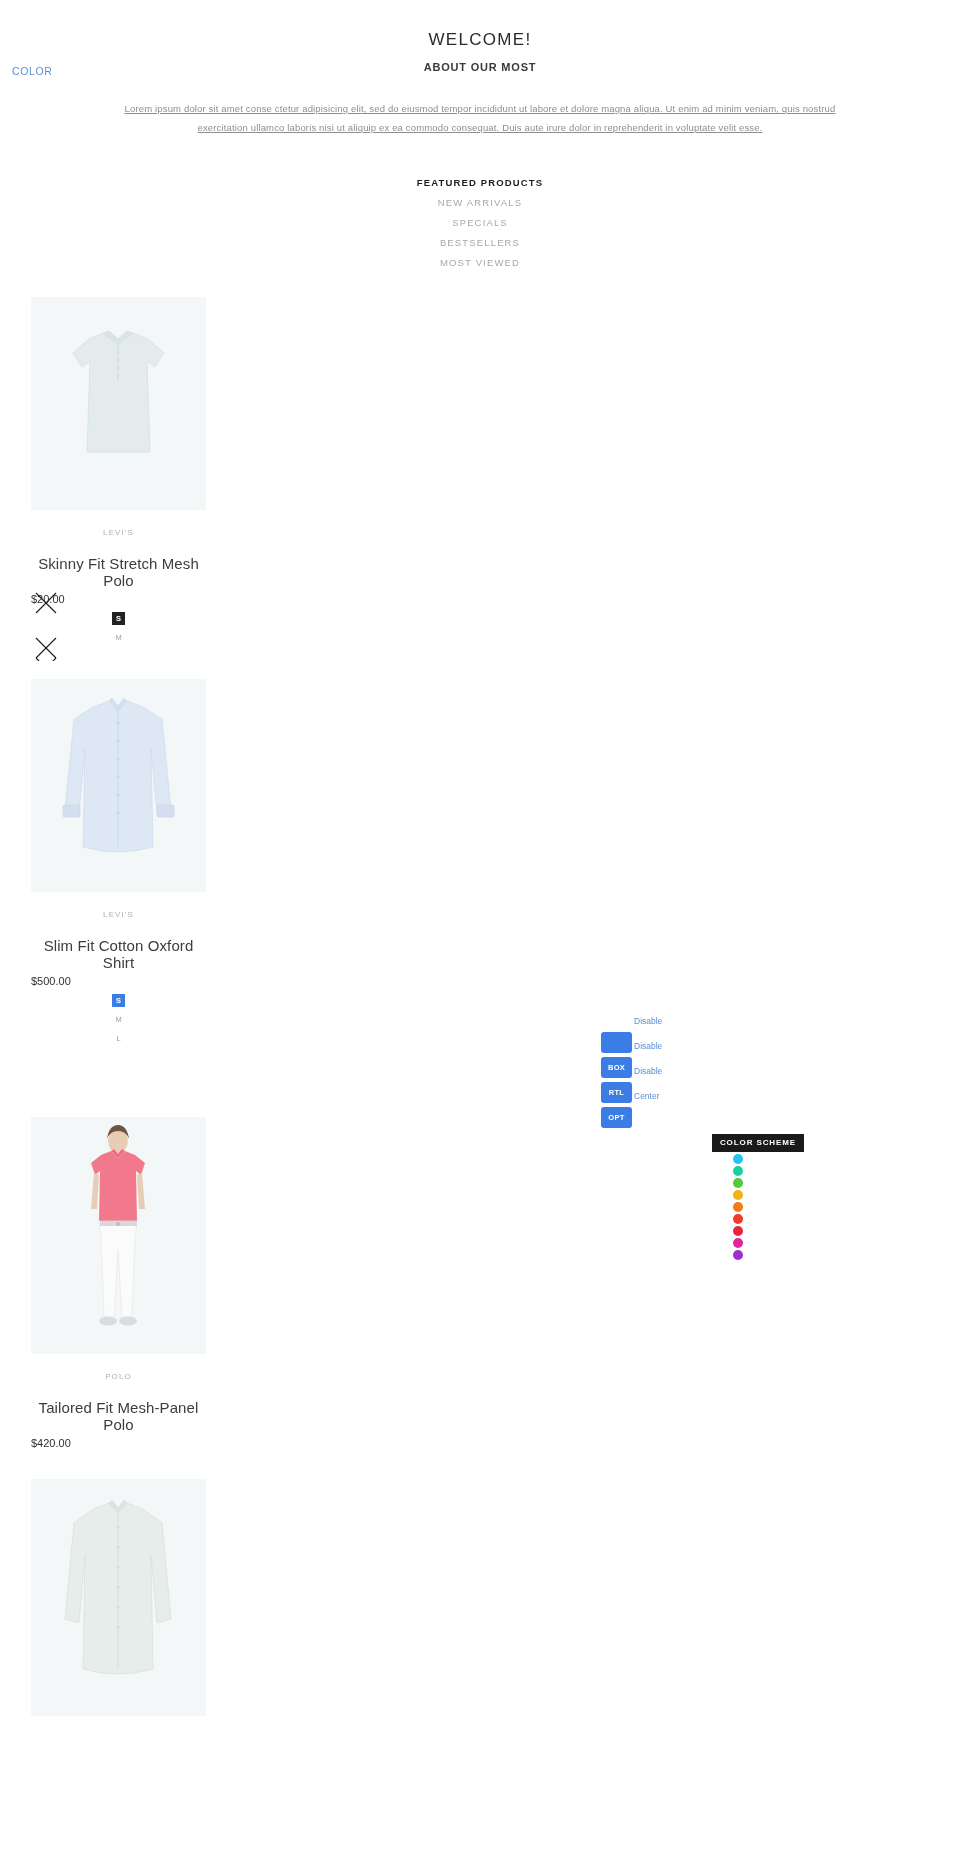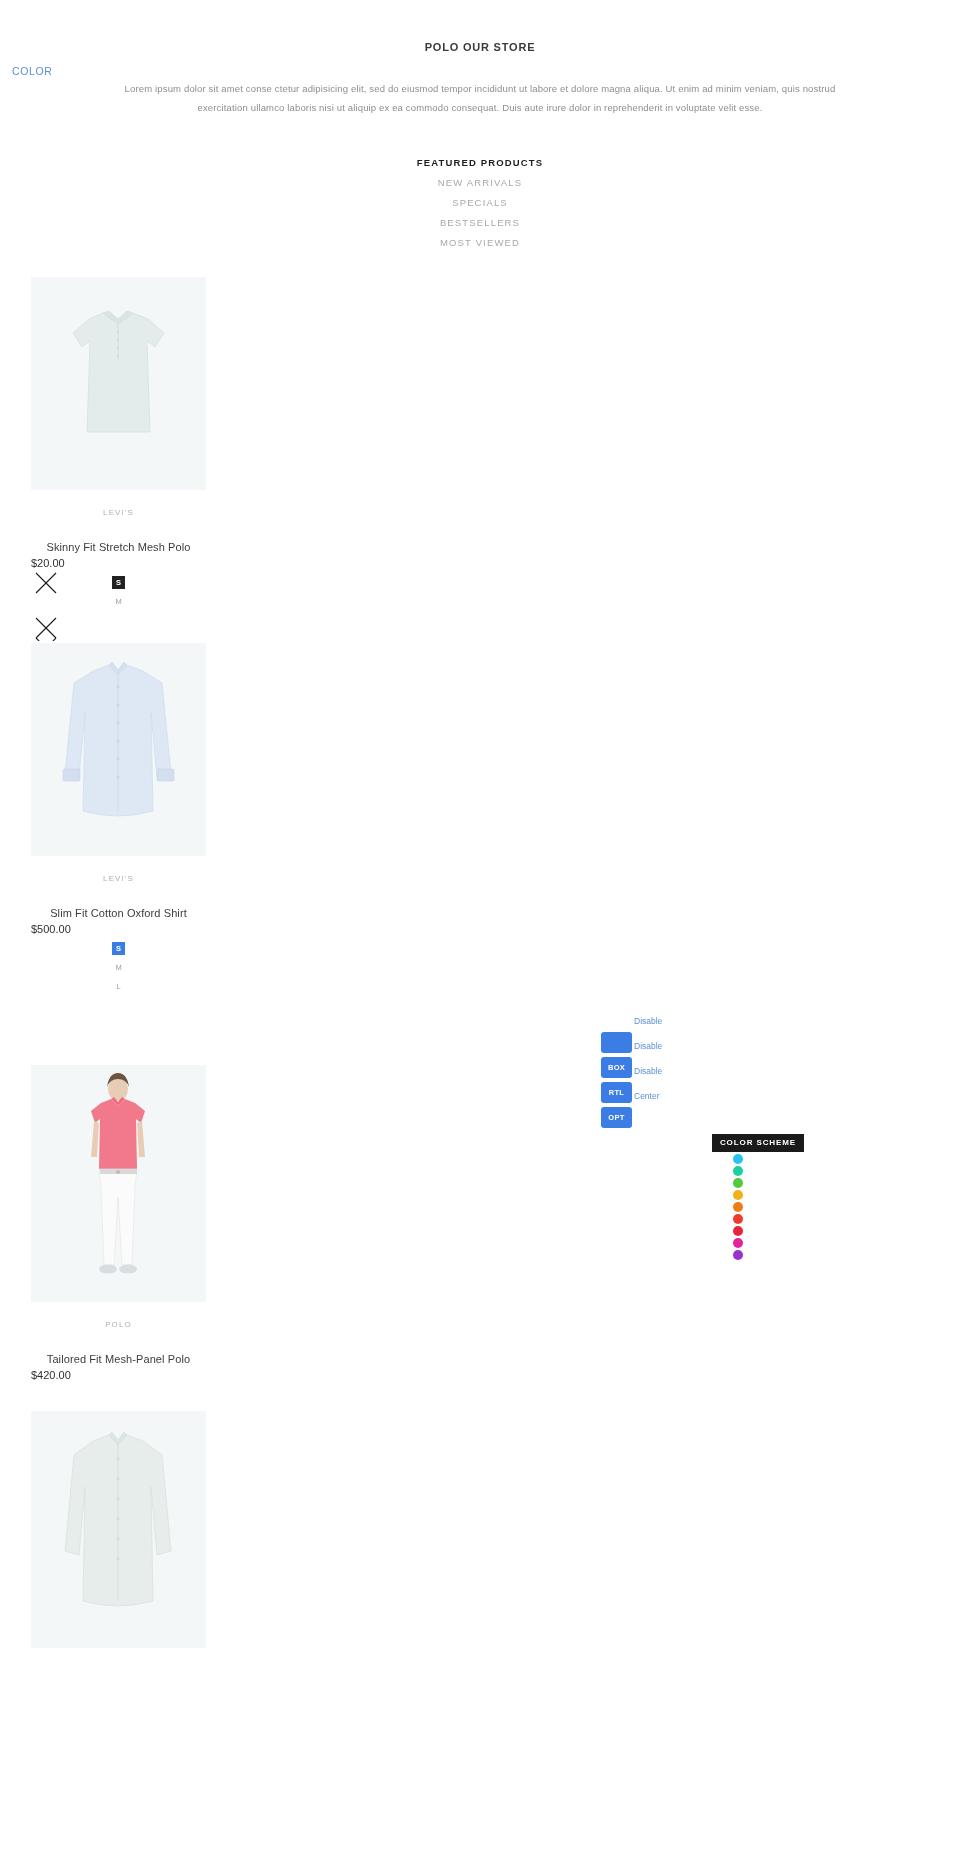--- a/index.html
+++ b/index.html
@@ -41,20 +41,21 @@
     text-decoration: none;
   }
   .intro-copy {
     width: 742px;
     margin: 26px auto 0 auto;
     text-align: center;
     font-size: 9.5px;
     line-height: 2.0;
     color: #8e8e8e;
     letter-spacing: 0.15px;
+    text-decoration: underline;
   }
 
   
   .tabs {
     margin-top: 36px;
     text-align: center;
   }
   .tab {
     display: block;
     font-size: 9.5px;
@@ -90,23 +91,23 @@
     text-align: center;
     width: 175px;
     font-size: 8px;
     letter-spacing: 1.1px;
     color: #b0b0b0;
     margin-top: 18px;
   }
   .pname {
     text-align: center;
     width: 175px;
-    font-size: 11px;
+    font-size: 15px;
     color: #3c3c3c;
-    margin-top: 24px;
+    margin-top: 18px;
     letter-spacing: 0.1px;
   }
   .pprice {
     text-align: left;
     width: 175px;
     font-size: 11px;
     color: #2f2f2f;
     margin-top: 4px;
   }
   .sizes { width: 175px; margin-top: 7px; }
@@ -206,21 +207,22 @@
     height: 10px;
     border-radius: 50%;
     margin-bottom: 2px;
     cursor: pointer;
   }
 </style>
 </head>
 <body>
 
 <div class="page-head">
-  <div class="about-sub">POLO OUR STORE</div>
+  <h1 class="welcome-title">WELCOME!</h1>
+  <div class="about-sub">ABOUT OUR MOST</div>
 </div>
 
 <a class="home-link" href="#">COLOR</a>
 
 <p class="intro-copy">Lorem ipsum dolor sit amet conse ctetur adipisicing elit, sed do eiusmod tempor incididunt ut labore et dolore magna aliqua. Ut enim ad minim veniam, quis nostrud exercitation ullamco laboris nisi ut aliquip ex ea commodo consequat. Duis aute irure dolor in reprehenderit in voluptate velit esse.</p>
 
 <div class="tabs">
   <div class="tab active">FEATURED PRODUCTS</div>
   <div class="tab">NEW ARRIVALS</div>
   <div class="tab">SPECIALS</div>

